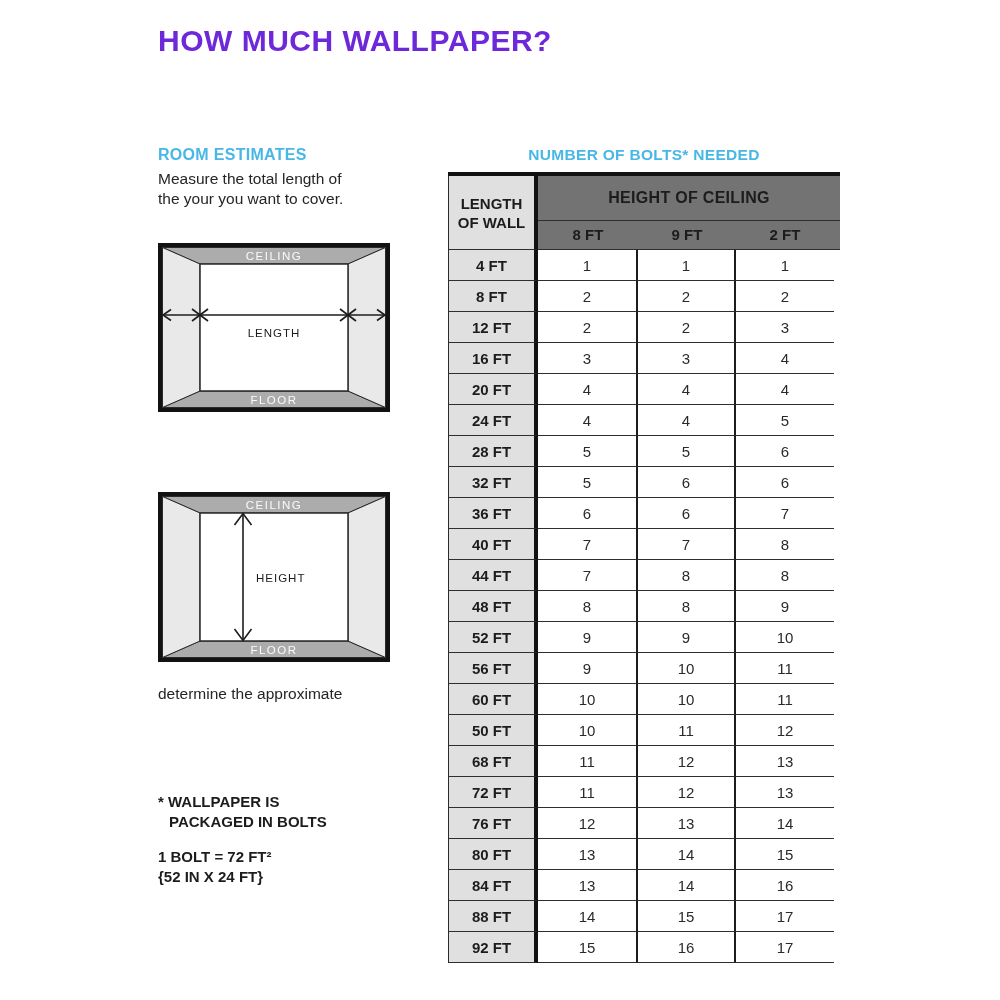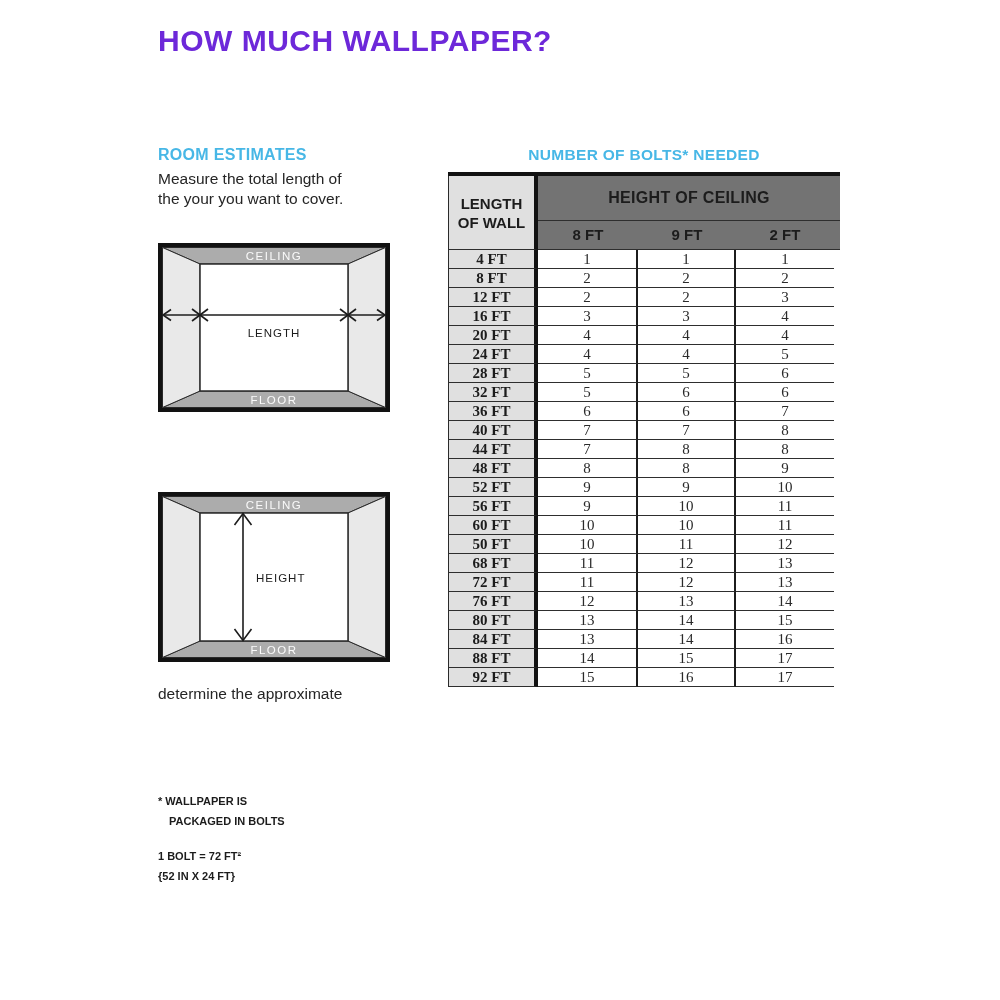--- a/index.html
+++ b/index.html
@@ -11,21 +11,21 @@
     font-size:30px; font-weight:bold; letter-spacing:0.5px; color:#6d28d9; }
 
   .section-heading { position:absolute; font-size:16px; font-weight:bold;
     letter-spacing:0.3px; color:#47B7E6; }
   .room-estimates-heading { left:158px; top:146px; }
   .bolts-heading { left:448px; top:146px; width:392px; text-align:center; font-size:15.5px; }
 
   .step-text { position:absolute; left:158px; font-size:15.5px; line-height:19.5px; color:#252525; }
   .step1 { top:169px; } .step2 { top:433px; } .step3 { top:684px; }
 
-  .footnote { position:absolute; left:158px; font-size:11px; line-height:19.5px;
+  .footnote { position:absolute; left:158px; font-size:15px; line-height:19.5px;
     font-weight:bold; color:#1c1c1c; }
   .footnote-bolts { top:792px; }
   .footnote-bolts .fn-line2 { padding-left:11px; }
   .footnote-size { top:847px; }
 
   .diagram { position:absolute; left:158px; }
   .diagram-length { top:243px; }
   .diagram-height { top:492px; }
 
   
@@ -40,21 +40,21 @@
   .head-right { flex:1; display:flex; flex-direction:column; background:#737373;
     border-bottom:1.5px solid #2e2e2e; }
   .group-header { height:44.5px; border-bottom:1.5px solid #2e2e2e;
     display:flex; align-items:center; justify-content:center;
     font-weight:bold; font-size:16px; letter-spacing:0.3px; color:#1c1c1c; }
   .sub-heads { flex:1; display:flex; align-items:center;
     font-weight:bold; font-size:15px; color:#1c1c1c; }
   .sub-head { text-align:center; }
   .s0 { width:100px; } .s1 { width:98px; } .s2 { width:98px; }
 
-  .t-row { display:flex; height:19px;font-family:Liberation Serif, serif; }
+  .t-row { display:flex; height:31px; }
   .row-label-cell { width:90px; background:#E0E0E0;
     border-left:1.5px solid #2a2a2a; border-right:4.5px solid #121212;
     border-bottom:1.5px solid #2e2e2e;
     display:flex; align-items:center; justify-content:center;
     font-weight:bold; font-size:15px; color:#1c1c1c; }
   .val-cell { border-bottom:1.5px solid #2e2e2e;
     display:flex; align-items:center; justify-content:center;
     font-size:15px; color:#2a2a2a; }
   .v0 { width:100px; border-right:2px solid #1c1c1c; }
   .v1 { width:98px;  border-right:2px solid #1c1c1c; }

